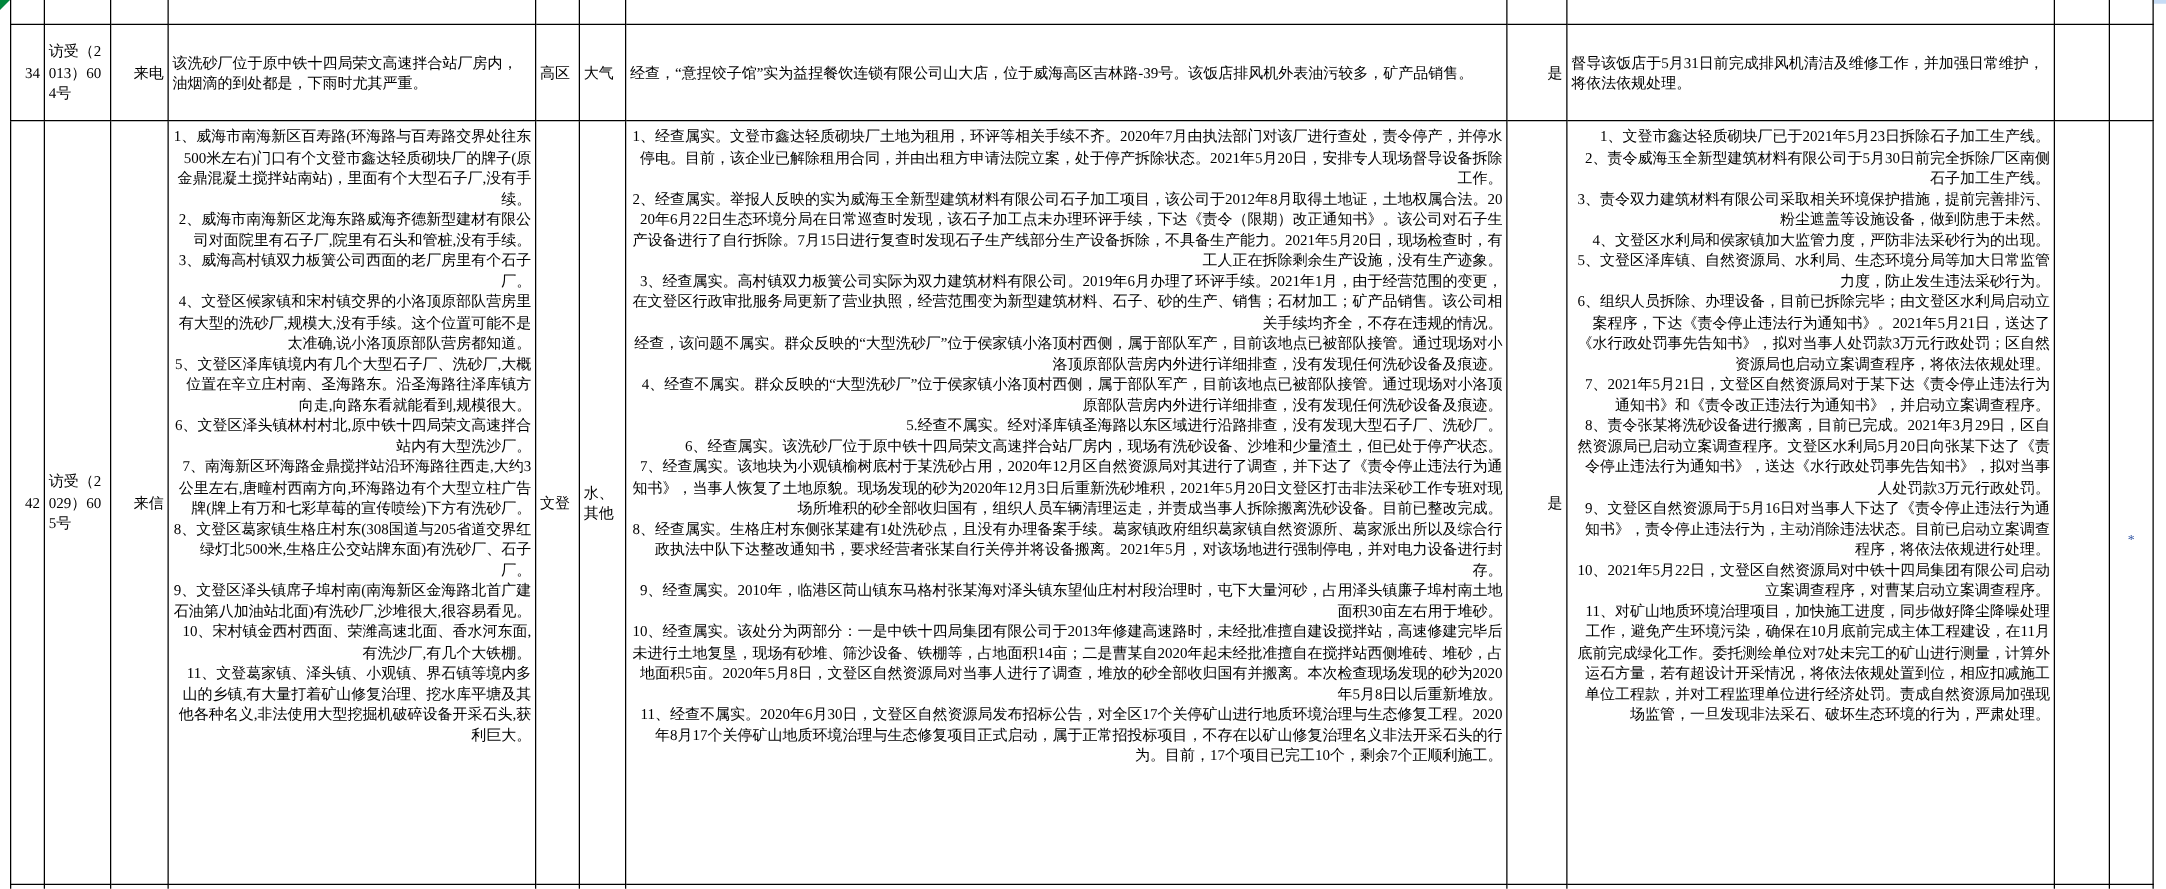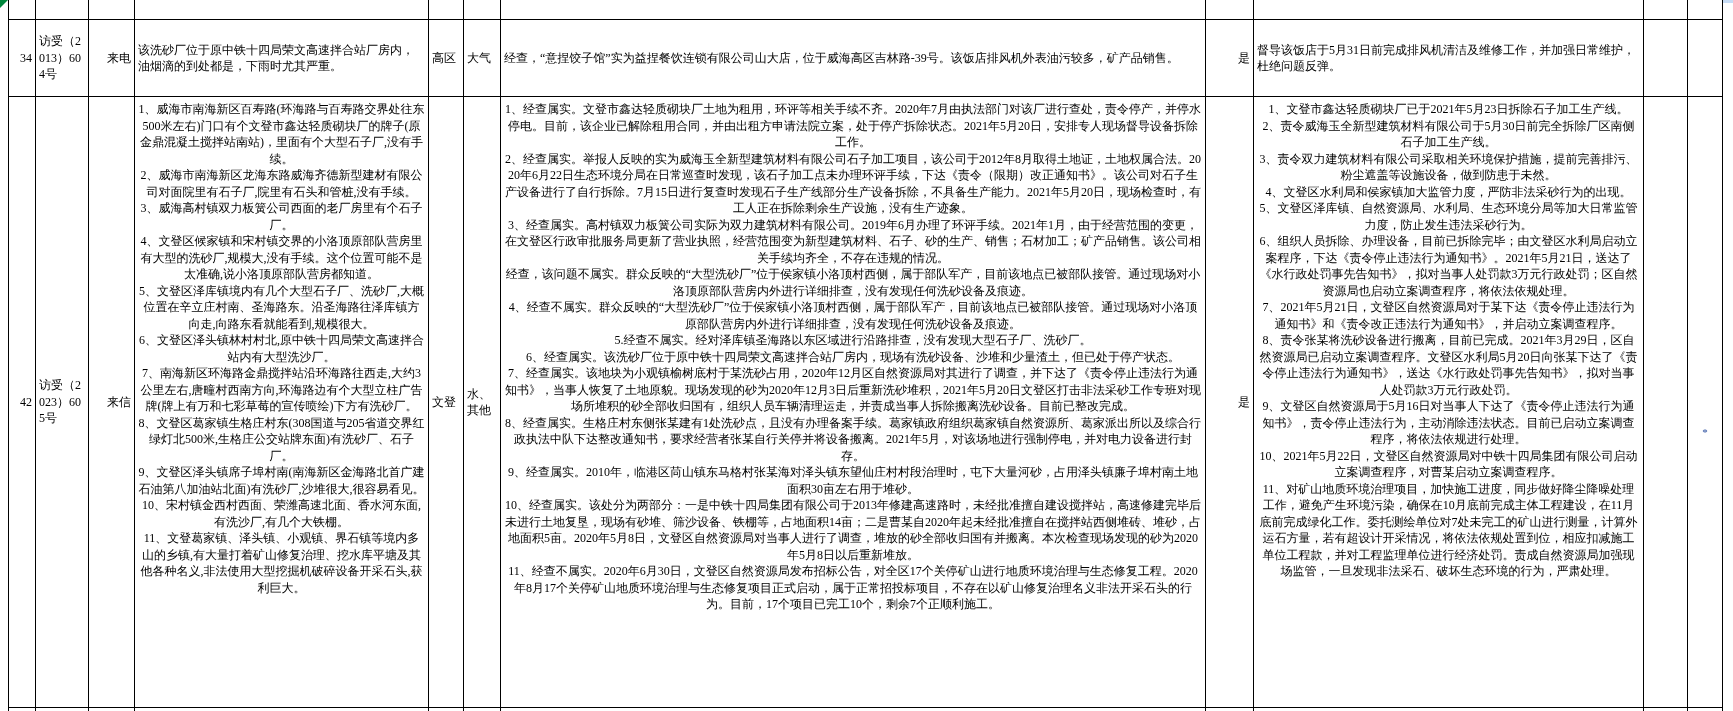--- a/index.html
+++ b/index.html
@@ -2,21 +2,21 @@
 <html><head>
 <meta charset="utf-8">
 <style>
   html,body{margin:0;padding:0;background:#fff;}
   body{width:1733px;height:711px;position:relative;overflow:hidden;
        font-family:"Liberation Serif","DejaVu Serif",serif;color:#000;}
   #sheet{position:absolute;left:8px;top:-2px;}
   table{border-collapse:collapse;table-layout:fixed;width:1714px;background:#fff;}
   td{border:1px solid #000;font-size:12px;line-height:16.5px;overflow:hidden;
      padding:1px 3px;vertical-align:middle;word-break:break-all;}
-  td.longtext{vertical-align:top;padding-top:4px;white-space:pre-wrap;text-align:center;}
+  td.longtext{vertical-align:top;padding-top:4px;white-space:pre-wrap;text-align:right;}
   td.center{text-align:right;}
   td.small{text-align:left;}
   tr.sliver-top td{height:19px;border-top:none;}
   tr.row34 td{height:74px;}
   tr.row35 td{height:547px;}
   tr.sliver-bottom td{height:66px;border-bottom:none;}
   .corner-triangle{position:absolute;left:0;top:0;width:0;height:0;
      border-top:8px solid #00873c;border-right:8px solid transparent;}
   .top-right-tint{position:absolute;left:1723px;top:0;width:10px;height:3px;background:#c7dcf5;}
   .mark-cell{text-align:center;vertical-align:middle;color:#2b4fa0;font-size:11px;padding-top:62px;}
@@ -58,27 +58,27 @@
   </tr>
   <tr class="row34">
     <td class="center">34</td>
     <td class="small">访受（2013）604号</td>
     <td class="center">来电</td>
     <td class="small">该洗砂厂位于原中铁十四局荣文高速拌合站厂房内，油烟滴的到处都是，下雨时尤其严重。</td>
     <td class="small">高区</td>
     <td class="small">大气</td>
     <td class="small">经查，“意捏饺子馆”实为益捏餐饮连锁有限公司山大店，位于威海高区吉林路-39号。该饭店排风机外表油污较多，矿产品销售。</td>
     <td class="center">是</td>
-    <td class="small">督导该饭店于5月31日前完成排风机清洁及维修工作，并加强日常维护，杜绝问题反弹。</td>
+    <td class="small">督导该饭店于5月31日前完成排风机清洁及维修工作，并加强日常维护，将依法依规处理。</td>
     <td></td>
     <td></td>
   </tr>
   <tr class="row35">
     <td class="center">42</td>
-    <td class="small">访受（2023）605号</td>
+    <td class="small">访受（2029）605号</td>
     <td class="center">来信</td>
     <td class="longtext">1、威海市南海新区百寿路(环海路与百寿路交界处往东500米左右)门口有个文登市鑫达轻质砌块厂的牌子(原金鼎混凝土搅拌站南站)，里面有个大型石子厂,没有手续。
 2、威海市南海新区龙海东路威海齐德新型建材有限公司对面院里有石子厂,院里有石头和管桩,没有手续。
 3、威海高村镇双力板簧公司西面的老厂房里有个石子厂。
 4、文登区候家镇和宋村镇交界的小洛顶原部队营房里有大型的洗砂厂,规模大,没有手续。这个位置可能不是太准确,说小洛顶原部队营房都知道。
 5、文登区泽库镇境内有几个大型石子厂、洗砂厂,大概位置在辛立庄村南、圣海路东。沿圣海路往泽库镇方向走,向路东看就能看到,规模很大。
 6、文登区泽头镇林村村北,原中铁十四局荣文高速拌合站内有大型洗沙厂。
 7、南海新区环海路金鼎搅拌站沿环海路往西走,大约3公里左右,唐疃村西南方向,环海路边有个大型立柱广告牌(牌上有万和七彩草莓的宣传喷绘)下方有洗砂厂。
 8、文登区葛家镇生格庄村东(308国道与205省道交界红绿灯北500米,生格庄公交站牌东面)有洗砂厂、石子厂。
 9、文登区泽头镇席子埠村南(南海新区金海路北首广建石油第八加油站北面)有洗砂厂,沙堆很大,很容易看见。

